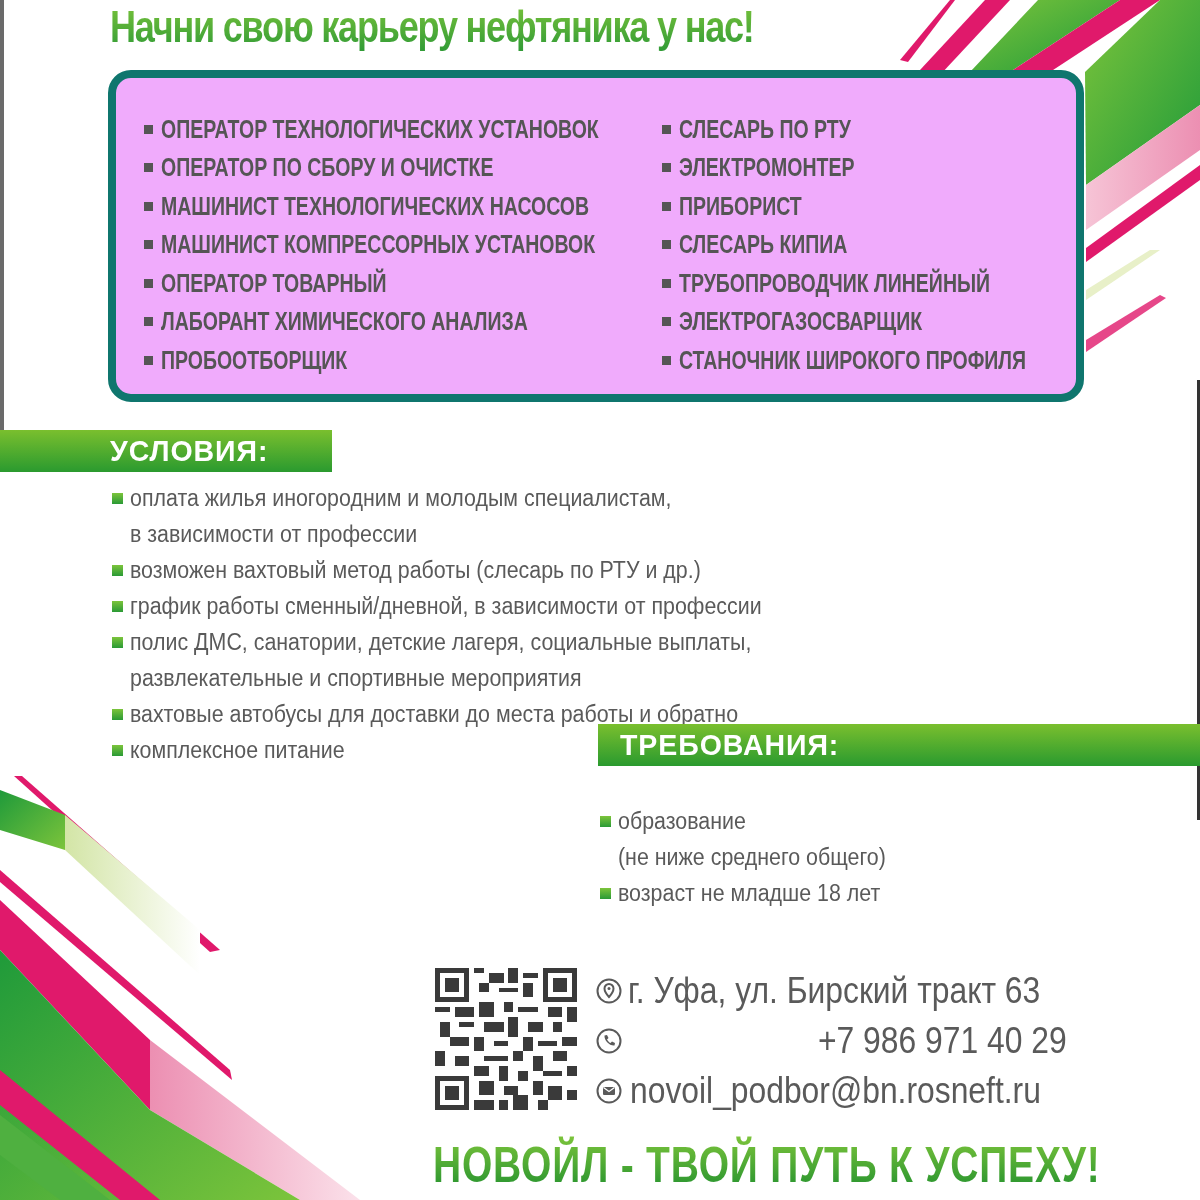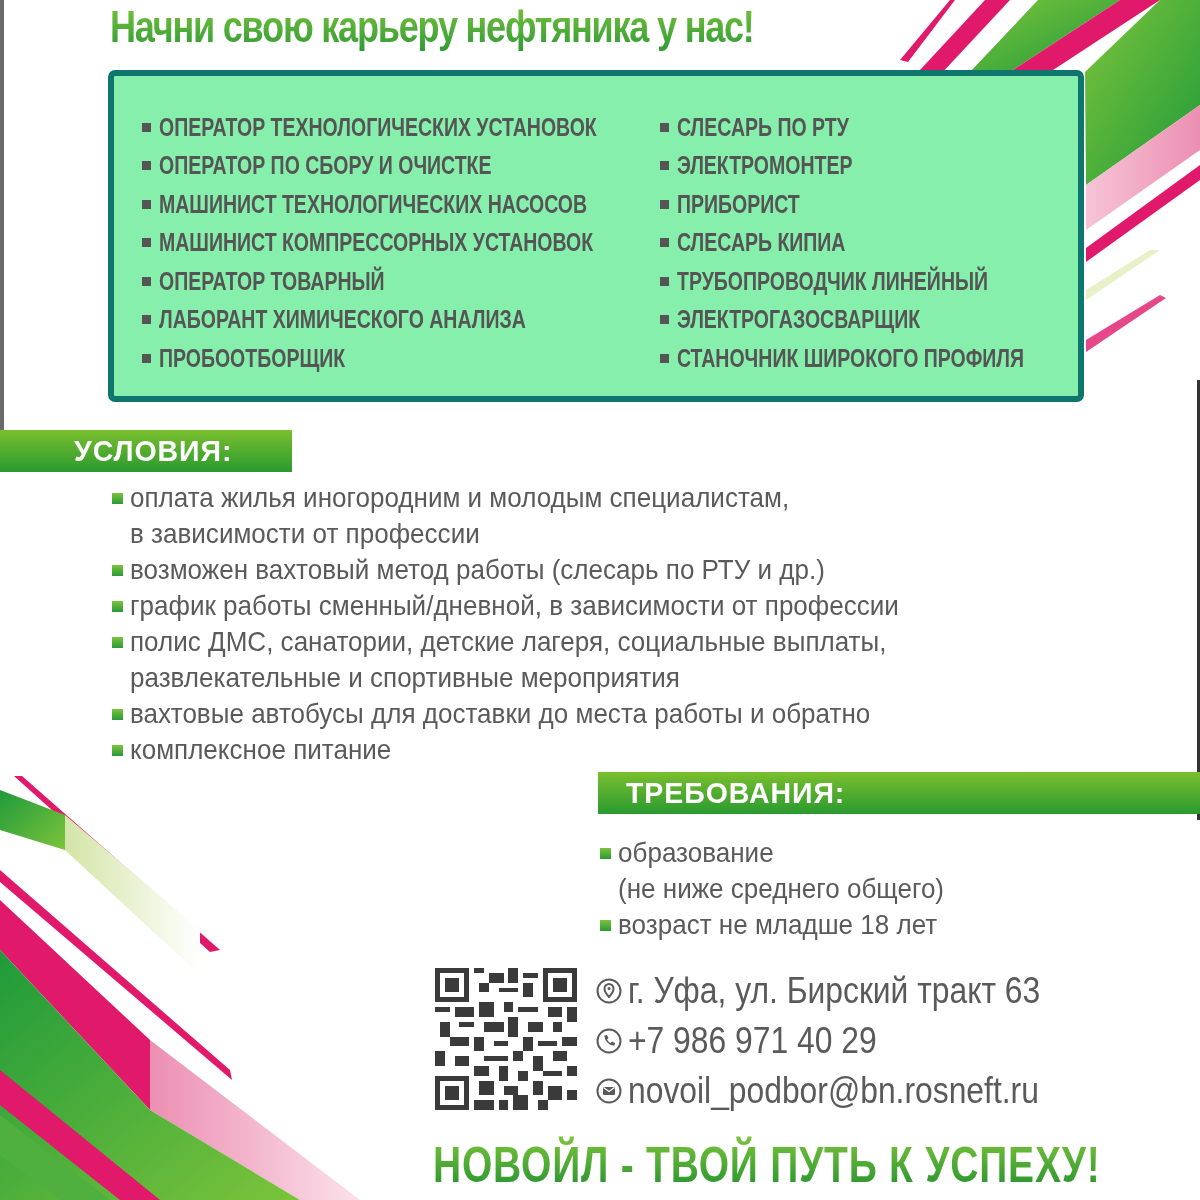--- a/index.html
+++ b/index.html
@@ -21,21 +21,21 @@
       font-size:44px; letter-spacing:-1.5px;
       color:#47a428;
       background:linear-gradient(180deg,#7cc43b 0%,#2f9a36 100%);
       -webkit-background-clip:text; background-clip:text; -webkit-text-fill-color:transparent;
       transform:scaleX(0.82); transform-origin:left top;
       white-space:nowrap;
     }
 
     .jobs-box {
       position:absolute; left:108px; top:70px; width:976px; height:332px;
-      border:6px solid #0f766e; border-radius:7px; background:#86efac;
+      border:8px solid #0f766e; border-radius:23px; background:#f0abfc;
       box-sizing:border-box;
     }
     .jobs-col { position:absolute; top:32px; }
     .jobs-col.left { left:28px; }
     .jobs-col.right { left:546px; }
     .job {
       height:38.5px; display:flex; align-items:center;
       font-family:"Liberation Sans", sans-serif; font-weight:bold;
       font-size:25px; color:#555555;
       white-space:nowrap; letter-spacing:0px;
@@ -44,42 +44,43 @@
     .job .sq { width:9px; height:9px; background:#555; margin-right:8px; flex:none; }
 
     .section-head {
       position:absolute; height:42px;
       background:linear-gradient(180deg,#7abf2e 0%,#2a9a2f 100%);
       color:#ffffff; font-weight:bold; font-size:30px;
       display:flex; align-items:center;
       font-family:"Liberation Sans", sans-serif;
     }
     .section-head .lbl { display:inline-block; transform:scaleX(0.95); transform-origin:left center; letter-spacing:1px; }
-    .cond-head { left:0; top:430px; width:292px; padding-left:74px; box-sizing:border-box; }
-    .req-head { left:598px; top:772px; width:602px; padding-left:28px; box-sizing:border-box; }
+    .cond-head { left:0; top:430px; width:332px; padding-left:110px; box-sizing:border-box; }
+    .req-head { left:598px; top:724px; width:602px; padding-left:22px; box-sizing:border-box; }
 
     .list { position:absolute; }
     .cond-list { left:112px; top:480px; }
-    .req-list { left:600px; top:803px;margin-top:32px; }
+    .req-list { left:600px; top:803px; }
     .item {
-      font-size:28px; color:#5a5a5a; line-height:36px;
+      font-size:23px; color:#5a5a5a; line-height:36px;
       display:flex; align-items:flex-start; white-space:nowrap;
       font-family:"Liberation Sans", sans-serif;
     }
     .item .sq { width:11px; height:11px; margin-top:13px; margin-right:7px; flex:none;
       background:linear-gradient(180deg,#7cc43b,#2a9a36); }
     .item .lines { display:flex; flex-direction:column; transform:scaleX(0.93); transform-origin:left top; }
 
     .qr { position:absolute; left:435px; top:968px; width:142px; height:142px; }
 
     .contacts { position:absolute; left:596px; top:966px; }
     .contact {
       display:flex; align-items:center; height:50px;
       font-size:37px; color:#5a5a5a; white-space:nowrap;
       font-family:"Liberation Sans", sans-serif;
+      justify-content:space-between;
     }
     .contact .txt { display:inline-block; transform:scaleX(0.86); transform-origin:left center; }
     .contact .ic { width:26px; height:26px; flex:none; margin-right:6px; }
 
     .slogan {
       position:absolute; left:433px; top:1136px;
       font-weight:bold; font-size:50px; white-space:nowrap;
       background:linear-gradient(180deg,#7cc43b 0%,#1f8f2e 100%);
       -webkit-background-clip:text; background-clip:text; -webkit-text-fill-color:transparent;
       color:#3aa130;

